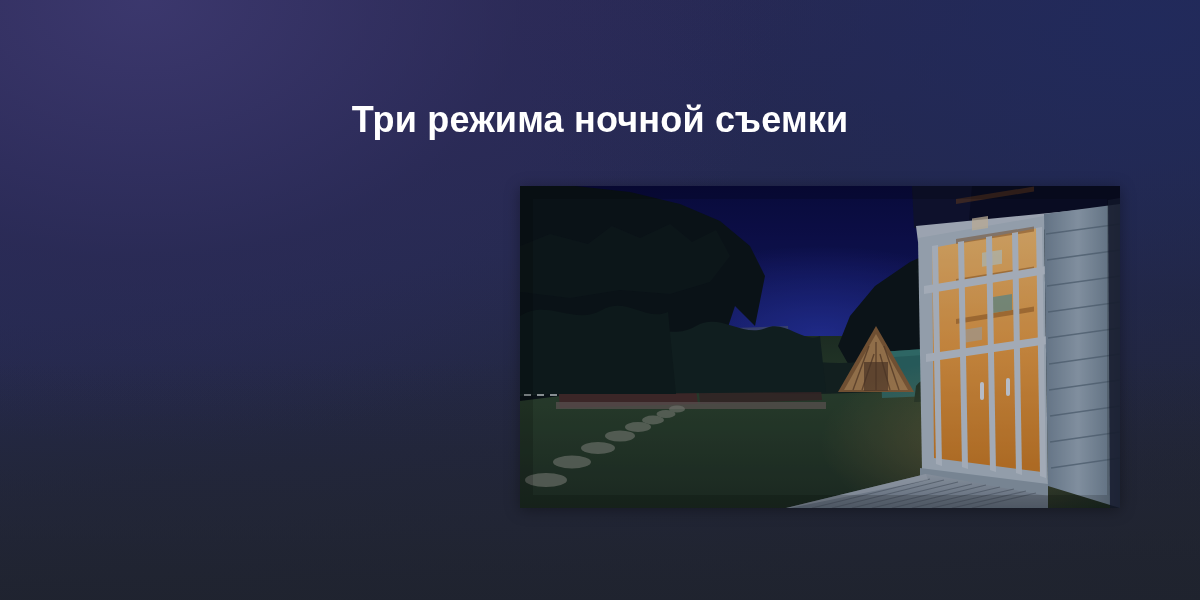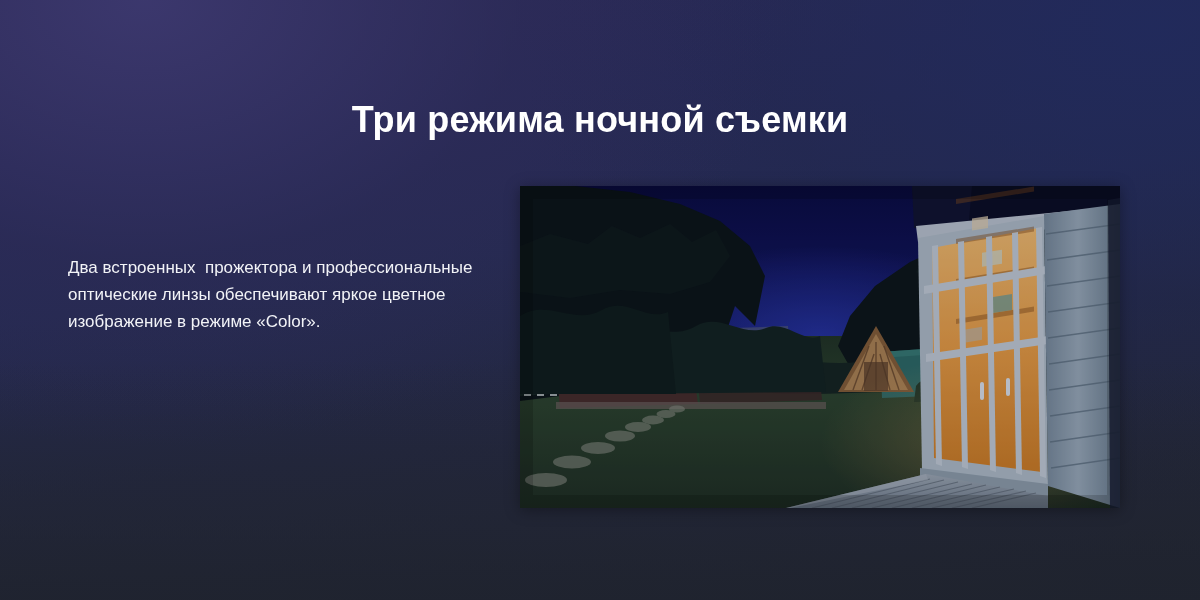--- a/index.html
+++ b/index.html
@@ -103,21 +103,20 @@
   .photo-frame svg { display: block; }
 </style>
 </head>
 <body>
 
 <div id="slide">
 
   <h1 class="slide-title">Три режима ночной съемки</h1>
 
   <div class="text-col">
-    <p class="feature-body">Два встроенных  прожектора и профессиональные оптические линзы обеспечивают яркое цветное изображение в режиме «Color».</p>
   </div>
 
   <div class="photo-frame" aria-label="Ночной задний двор с газоном: слева белый штакетник и кусты, в центре деревянный А-образный домик у бирюзового забора, справа дом с тёплым жёлтым светом в окнах и серый деревянный настил">
     <svg width="600" height="322" viewBox="0 0 600 322" xmlns="http://www.w3.org/2000/svg">
       <defs>
         <linearGradient id="skyGrad" x1="0" y1="0" x2="0" y2="1">
           <stop offset="0%" stop-color="#090a3e"></stop>
           <stop offset="45%" stop-color="#101356"></stop>
           <stop offset="100%" stop-color="#181d66"></stop>
         </linearGradient>

